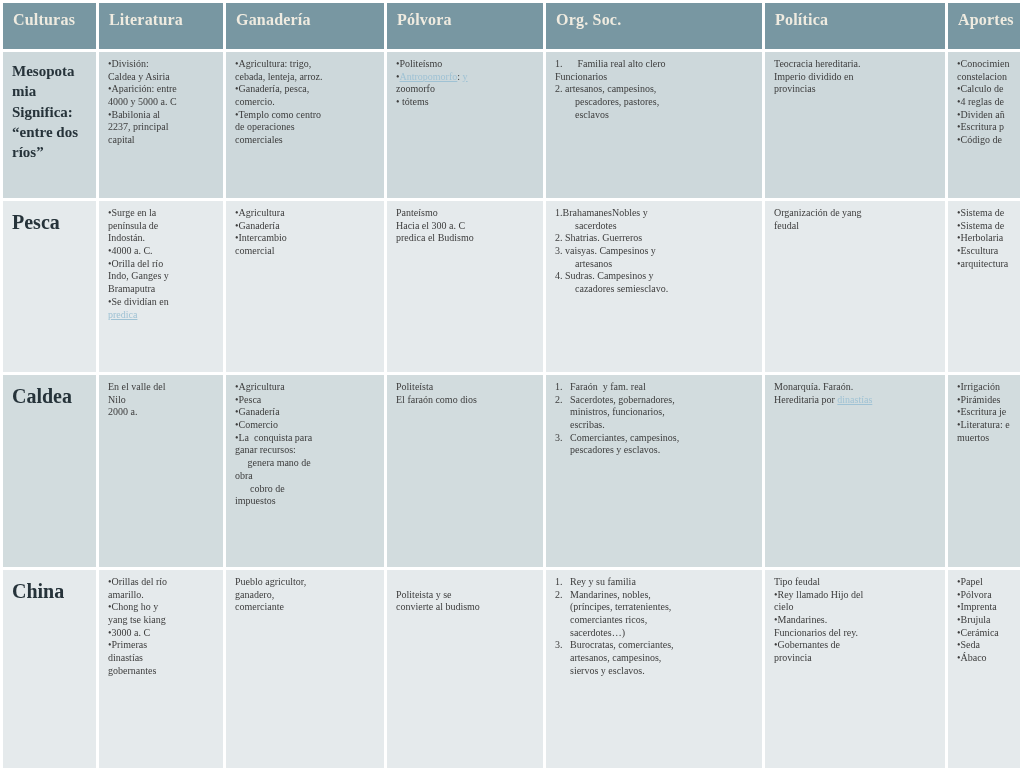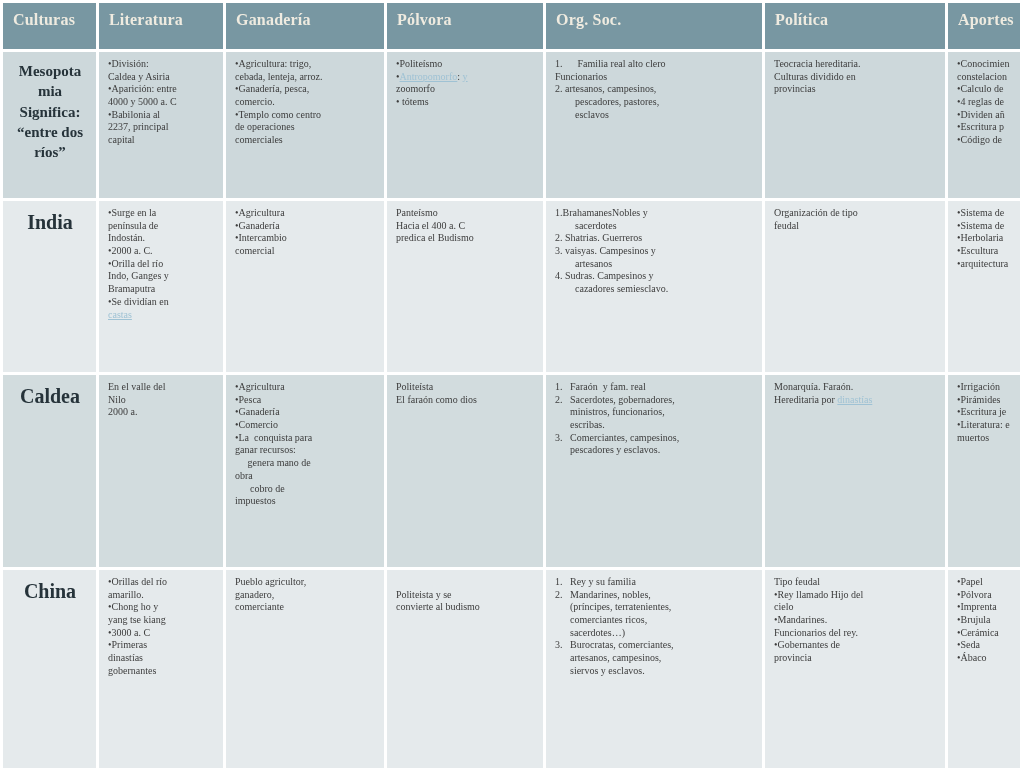--- a/index.html
+++ b/index.html
@@ -18,21 +18,21 @@
   }
   td{
     vertical-align:top;padding:6px 8px 4px 9px;box-sizing:border-box;
     font-size:10px;line-height:1.27;color:#3d3d3d;white-space:pre-wrap;
     word-wrap:break-word;
   }
   tr.row-meso  td{background:#CDD8DB;height:146px;}
   tr.row-india td{background:#E5EAEC;height:171px;}
   tr.row-egipto td{background:#D2DCDE;height:192px;}
   tr.row-china td{background:#E5EAEC;height:210px;}
-  td.culture{font-weight:bold;color:#26333a;font-size:20px;padding-top:9px;text-align:center;}
+  td.culture{font-weight:bold;color:#26333a;font-size:20px;padding-top:9px;}
   tr.row-meso td.culture{font-size:15px;line-height:1.35;}
   a.link{color:#9FC2D4;text-decoration:underline;cursor:pointer;}
 </style>
 </head>
 <body>
 
 <div id="stage">
   <table id="civtable">
     <colgroup>
       <col style="width:93px">
@@ -78,56 +78,56 @@
         <td><span>•Politeísmo
 •</span><a class="link">Antropomorfo</a><span>: </span><a class="link">y</a><span>
 zoomorfo
 • tótems</span></td>
         <td>1.      Familia real alto clero
 Funcionarios
 2. artesanos, campesinos,
         pescadores, pastores,
         esclavos</td>
         <td>Teocracia hereditaria.
-Culturas dividido en
+Imperio dividido en
 provincias</td>
         <td>•Conocimien
 constelacion
 •Calculo de
 •4 reglas de
 •Dividen añ
 •Escritura p
 •Código de</td>
       </tr>
       <tr class="row-india">
-        <td class="culture">India</td>
+        <td class="culture">Pesca</td>
         <td><span>•Surge en la
 península de
 Indostán.
-•2000 a. C.
+•4000 a. C.
 •Orilla del río
 Indo, Ganges y
 Bramaputra
 •Se dividían en
-</span><a class="link">castas</a></td>
+</span><a class="link">predica</a></td>
         <td>•Agricultura
 •Ganadería
 •Intercambio
 comercial</td>
         <td>Panteísmo
-Hacia el 400 a. C
+Hacia el 300 a. C
 predica el Budismo</td>
         <td>1.BrahamanesNobles y
         sacerdotes
 2. Shatrias. Guerreros
 3. vaisyas. Campesinos y
         artesanos
 4. Sudras. Campesinos y
         cazadores semiesclavo.</td>
-        <td>Organización de tipo
+        <td>Organización de yang
 feudal</td>
         <td>•Sistema de
 •Sistema de
 •Herbolaria
 •Escultura
 •arquitectura</td>
       </tr>
       <tr class="row-egipto">
         <td class="culture">Caldea</td>
         <td>En el valle del

